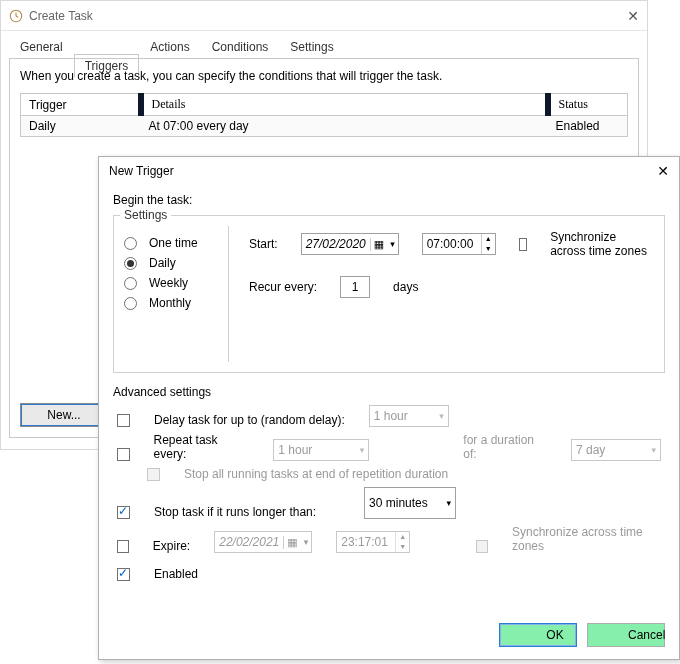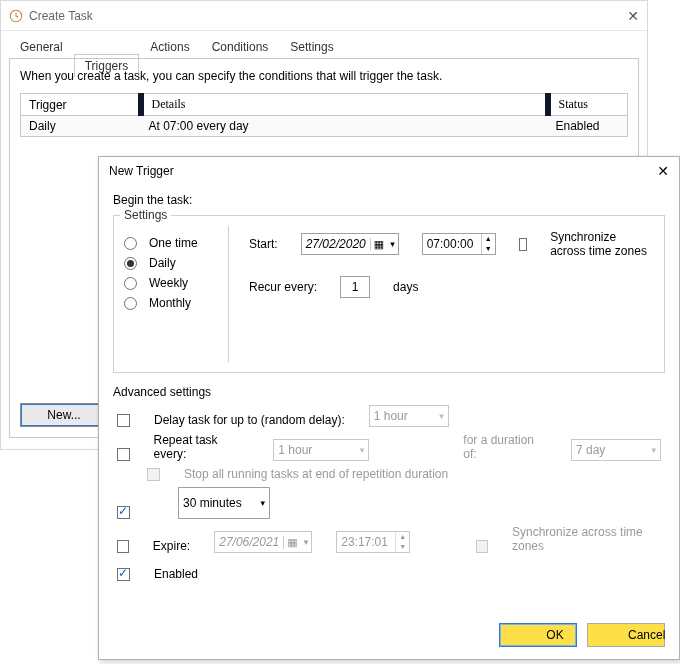--- a/index.html
+++ b/index.html
@@ -185,21 +185,21 @@
   .spin.disabled .arrows { border-color:#e0e0e0;}
 
   .btnbar {
     position:absolute;
     right:14px; bottom:12px;
     display:flex; gap:10px;
   }
   .btn {
     width:78px; height:24px;
     border:1px solid #acacac;
-    background:#fde047;
+    background:#86efac;
     font-size:12px;
     cursor:pointer;
     padding-left:40px;
   }
   .btn.ok { border:1px solid #2e7bd1; box-shadow:0 0 0 1px #7fb3ea inset;}
   .small-input { width:30px; height:20px; text-align:center;}
 </style>
 </head>
 <body>
 
@@ -333,35 +333,36 @@
         </span>
     </div>
 
     <div class="adv-row" style="padding-left:30px;">
       <span class="chk disabled"></span>
       <span class="lbl-dis">Stop all running tasks at end of repetition duration</span>
     </div>
 
     <div class="adv-row">
       <span class="chk checked"></span>
+      <span>Stop task if it runs longer than:</span>
       <span style="margin-left:auto"></span>
       <span class="sel-en" style="margin-left:0">
           <span>30 minutes</span>
           <span class="ar">▾</span>
         </span>
       <span style="flex:1"></span>
     </div>
 
     <style>.adv-row:nth-of-type(4){} </style>
 
     <div class="adv-row">
       <span class="chk"></span>
       <span>Expire:</span>
       <span class="ctl-date disabled">
-        <span class="txt">27/06/2021</span>
+        <span class="txt">22/02/2021</span>
         <span class="ico">▦</span>
         <span class="drop">▾</span>
       </span>
       <span class="spin disabled">
         <span class="txt">23:17:01</span>
         <span class="arrows">
             <span>▲</span>
             <span>▼</span>
           </span>
       </span>

